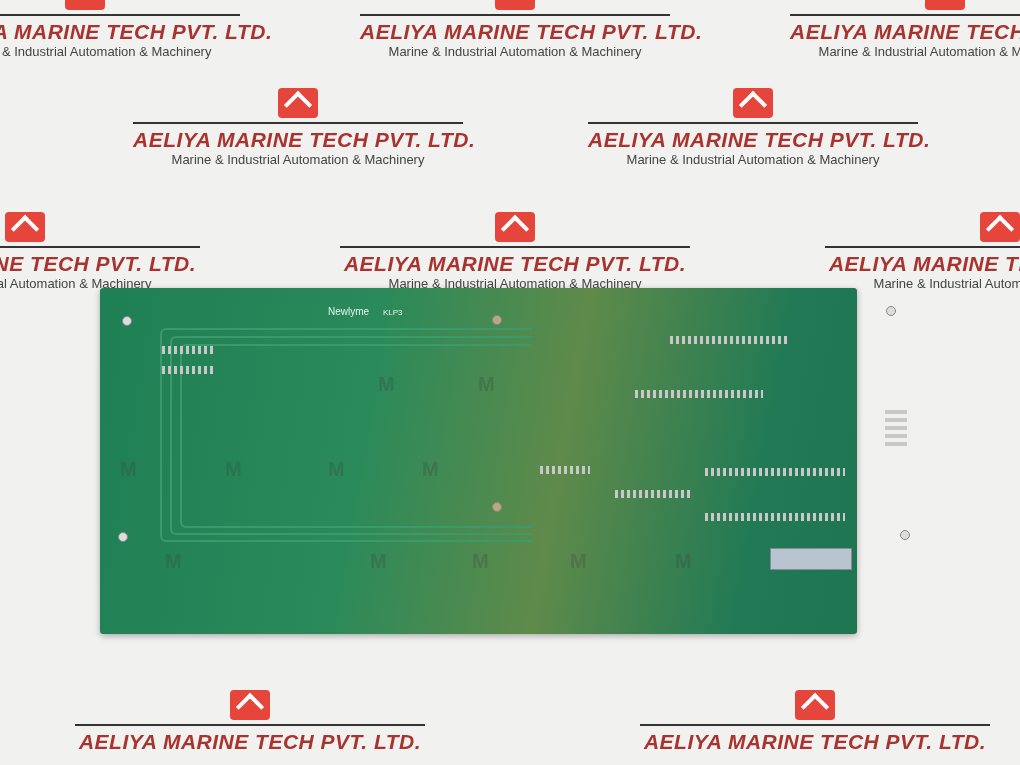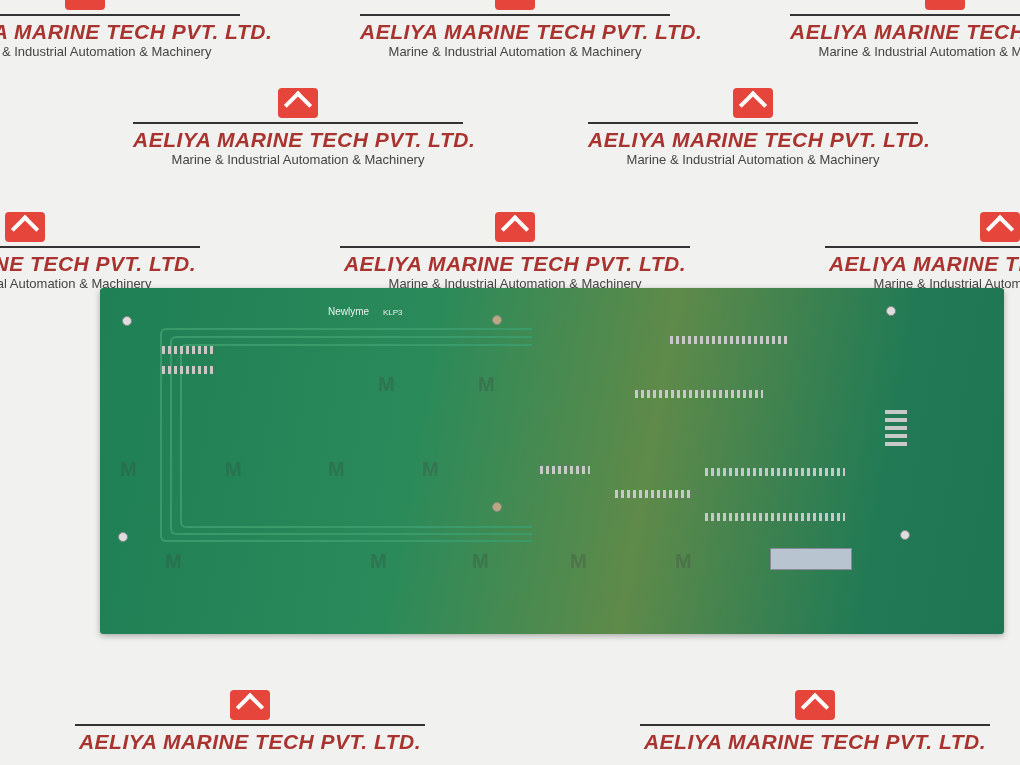--- a/index.html
+++ b/index.html
@@ -3,21 +3,21 @@
 <meta charset="utf-8">
 <style>
   html,body{margin:0;padding:0;}
   body{width:1020px;height:765px;overflow:hidden;background:#f1f1ef;position:relative;font-family:"Liberation Sans",sans-serif;}
   .wm{position:absolute;text-align:center;}
   .wm .logo{width:40px;height:30px;background:#e5453a;border-radius:4px;margin:0 auto;position:relative;}
   .wm .logo::after{content:"";position:absolute;left:10px;top:7px;width:16px;height:16px;border-left:4px solid #fff;border-top:4px solid #fff;transform:rotate(45deg);}
   .wm .rule{height:2px;background:#333;margin:4px 0;}
   .wm .title{font-style:italic;font-weight:bold;color:#a8332f;font-size:21px;white-space:nowrap;letter-spacing:0.5px;}
   .wm .sub{color:#444;font-size:13px;white-space:nowrap;}
-  .board{position:absolute;left:100px;top:288px;width:904px;height:346px;background:linear-gradient(100deg,#1f7f55 0%,#2a8a5a 35%,#5f8a4a 60%,#217a55 85%,#1d7651 100%);border-radius:3px;box-shadow:0 2px 6px rgba(0,0,0,0.3);}
+  .board{position:absolute;left:100px;top:288px;width:757px;height:346px;background:linear-gradient(100deg,#1f7f55 0%,#2a8a5a 35%,#5f8a4a 60%,#217a55 85%,#1d7651 100%);border-radius:3px;box-shadow:0 2px 6px rgba(0,0,0,0.3);}
   .label{position:absolute;color:#e8f3ee;font-size:10px;}
   .hole{position:absolute;width:8px;height:8px;border-radius:50%;background:#ddd;border:1px solid #888;}
   .trace{position:absolute;border:2px solid #3a9a6a;}
   .chipblock{position:absolute;height:8px;background:repeating-linear-gradient(90deg,#c8c8c8 0 3px,transparent 3px 6px);}
   .conn{position:absolute;left:770px;top:548px;width:80px;height:20px;background:#b8c4d0;border:1px solid #889;}
   .m{position:absolute;color:rgba(60,60,60,0.25);font-size:20px;font-weight:bold;}
 </style>
 </head>
 <body>
 

